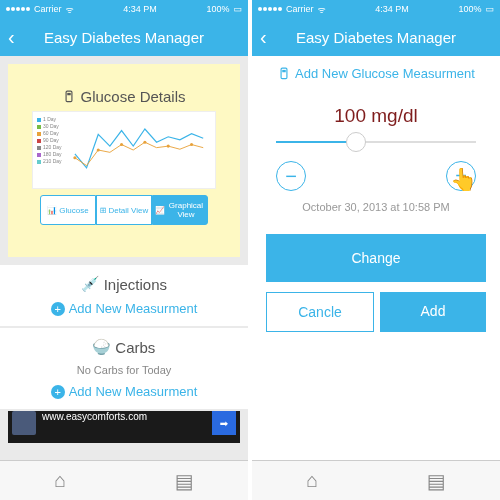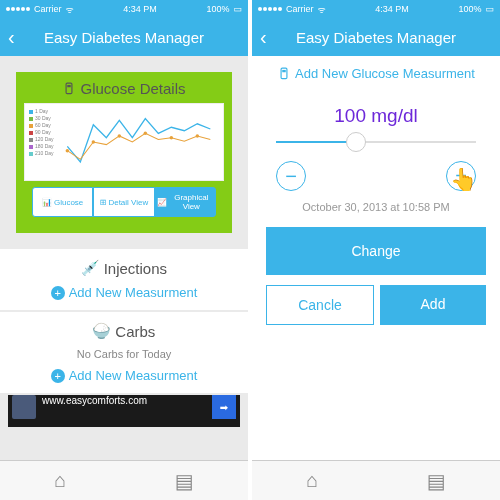--- a/index.html
+++ b/index.html
@@ -6,49 +6,49 @@
     body { display: flex; gap: 4px; width: 500px; height: 500px; background: #fff; }
     .phone { width: 248px; height: 500px; display: flex; flex-direction: column; background: #f0f0f0; }
     .status-bar { height: 18px; background: #3bb4e8; color: #fff; display: flex; align-items: center; justify-content: space-between; padding: 0 6px; font-size: 9px; }
     .status-left, .status-right { display: flex; align-items: center; gap: 4px; }
     .dots { display: flex; gap: 1px; }
     .dot { width: 4px; height: 4px; border-radius: 50%; background: #fff; }
     .nav-bar { height: 38px; background: #3bb4e8; color: #fff; display: flex; align-items: center; justify-content: center; position: relative; font-size: 15px; }
     .back-btn { position: absolute; left: 8px; font-size: 20px; }
     .content { flex: 1; overflow-y: auto; background: #eaeaea; }
     .content-2 { flex: 1; background: #fff; padding: 0 14px; }
-    .card { background: #84cc16; margin: 16px; padding: 8px; }
+    .card { background: #fef9c3; margin: 8px; padding: 24px; }
     .card-title { text-align: center; font-size: 15px; color: #555; margin-bottom: 6px; display: flex; align-items: center; justify-content: center; gap: 4px; }
     .chart-area { height: 78px; background: #fff; border: 1px solid #eee; display: flex; padding: 4px; }
     .legend { width: 34px; font-size: 5px; color: #888; line-height: 7px; }
     .legend-item { display: flex; align-items: center; gap: 2px; }
     .legend-sq { width: 4px; height: 4px; }
     .chart-svg { flex: 1; }
     .seg-control { display: flex; margin: 6px 8px 8px; gap: 0; }
     .seg-btn { flex: 1; border: 1px solid #3bb4e8; padding: 5px 2px; font-size: 8px; color: #3bb4e8; background: #fff; text-align: center; display: flex; align-items: center; justify-content: center; gap: 2px; }
     .seg-btn.active { background: #3bb4e8; color: #fff; }
     .seg-btn:first-child { border-radius: 3px 0 0 3px; }
     .seg-btn:last-child { border-radius: 0 3px 3px 0; }
     .section { background: #fff; padding: 10px 0; text-align: center; margin-bottom: 2px; }
     .section-title { font-size: 15px; color: #555; display: flex; align-items: center; justify-content: center; gap: 4px; margin-bottom: 8px; }
     .section-empty { font-size: 11px; color: #888; margin-bottom: 8px; }
     .add-link { font-size: 13px; color: #3bb4e8; display: flex; align-items: center; justify-content: center; gap: 4px; }
     .plus-circle { width: 14px; height: 14px; border-radius: 50%; background: #3bb4e8; color: #fff; display: inline-flex; align-items: center; justify-content: center; font-size: 11px; }
     .ad-banner { height: 32px; background: #1a1a1a; display: flex; align-items: flex-start; padding: 0 4px; gap: 6px; color: #fff; font-size: 10px; margin: 0 8px; }
     .ad-img { width: 24px; height: 24px; background: #4a5a7a; border-radius: 2px; }
     .ad-arrow { width: 24px; height: 24px; background: #2a6ae0; display: flex; align-items: center; justify-content: center; color: #fff; margin-left: auto; }
     .tab-bar { height: 40px; background: #f7f7f7; display: flex; align-items: center; justify-content: space-around; border-top: 1px solid #ccc; color: #888; font-size: 20px; }
-    .glucose-value { text-align: center; font-size: 19px; color: #6d28d9; margin: 24px 0 14px; }
+    .glucose-value { text-align: center; font-size: 19px; color: #7f1d1d; margin: 24px 0 14px; }
     .slider-track { height: 2px; background: #ddd; position: relative; margin: 0 10px 18px; }
     .slider-fill { position: absolute; left: 0; width: 40%; height: 100%; background: #3bb4e8; }
     .slider-thumb { position: absolute; left: 40%; top: -9px; width: 20px; height: 20px; border-radius: 50%; background: #fff; border: 1px solid #ccc; transform: translateX(-50%); }
     .steppers { display: flex; justify-content: space-between; margin: 0 10px 10px; position: relative; }
     .stepper { width: 30px; height: 30px; border-radius: 50%; border: 1px solid #3bb4e8; color: #3bb4e8; display: flex; align-items: center; justify-content: center; font-size: 20px; }
     .finger { position: absolute; right: -2px; top: 6px; font-size: 22px; }
-    .datetime { text-align: center; font-size: 11px; color: #999; margin-bottom: 14px; }
+    .datetime { text-align: center; font-size: 11px; color: #999; margin-bottom: 21px; }
     .btn-primary { background: #3bb4e8; color: #fff; padding: 16px; text-align: center; font-size: 14px; margin-bottom: 10px; }
     .btn-row { display: flex; gap: 6px; }
     .btn-cancel { flex: 1; border: 1px solid #3bb4e8; color: #3bb4e8; padding: 11px; text-align: center; font-size: 14px; }
     .btn-add { flex: 1; background: #3bb4e8; color: #fff; padding: 11px; text-align: center; font-size: 14px; }
     .sec-title-2 { text-align: center; color: #3bb4e8; font-size: 13px; margin: 10px 0 0; display: flex; align-items: center; justify-content: center; gap: 4px; }
     .icon-sm { width: 14px; height: 14px; }
   </style>
 </head>
 <body>
 

